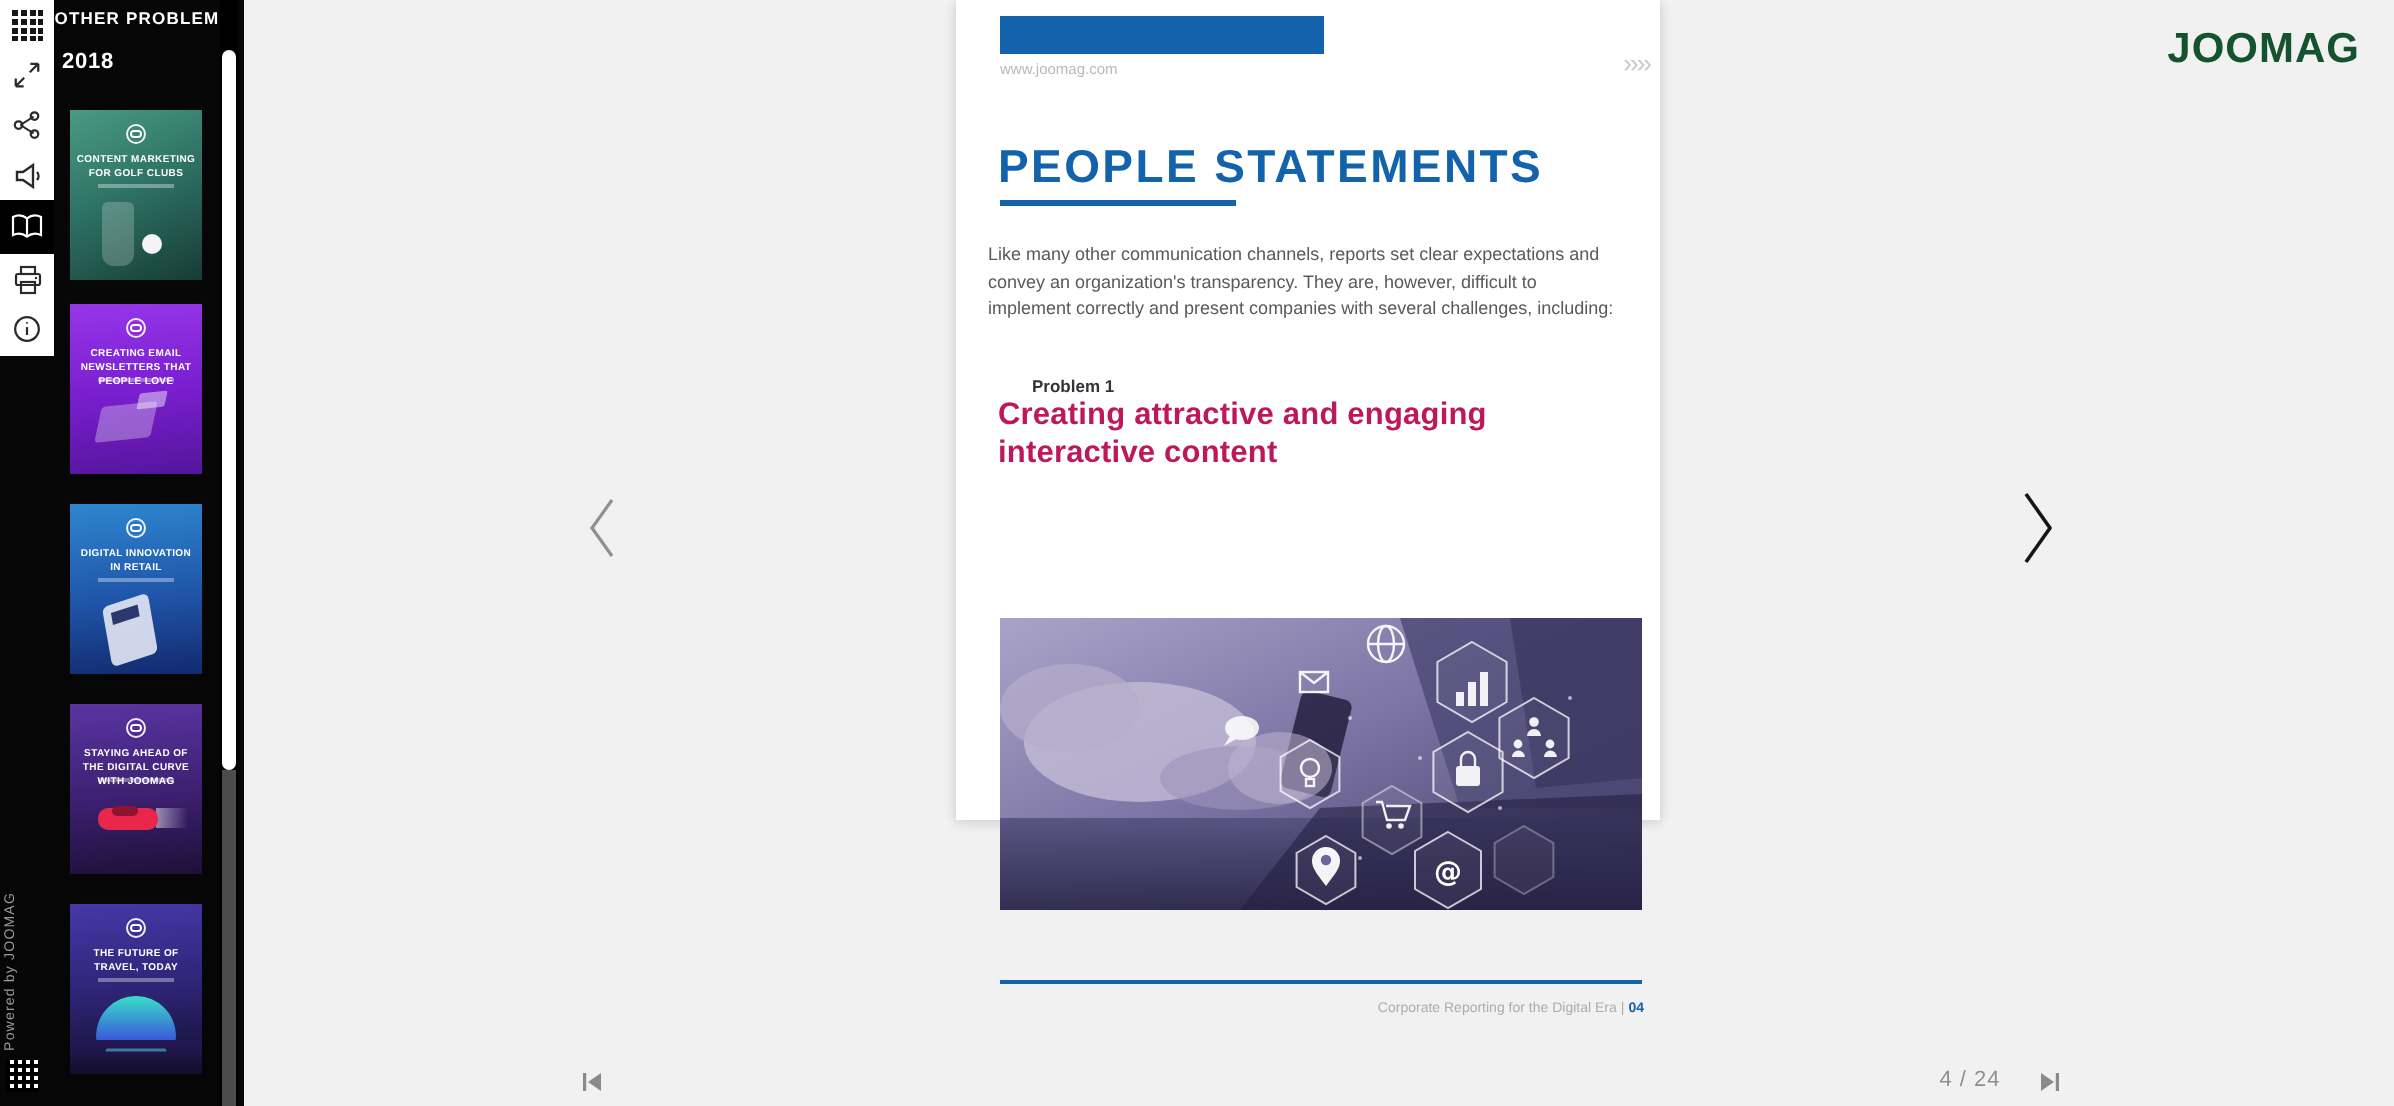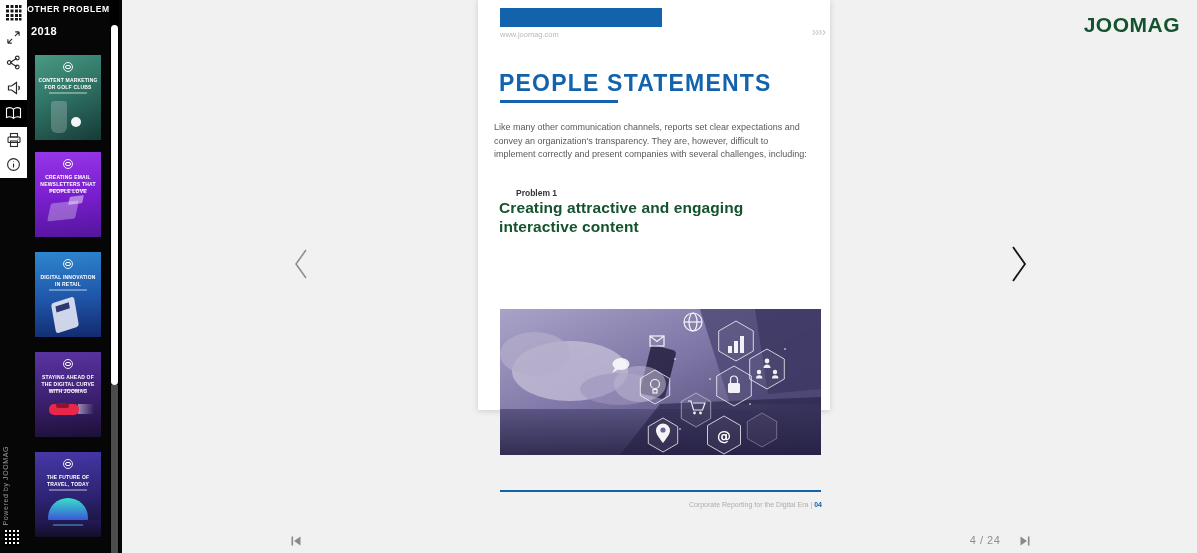--- a/index.html
+++ b/index.html
@@ -82,21 +82,21 @@
   .chevrons { position:absolute; right:5px; top:24px; font-size:13px; color:#c9c9c9; letter-spacing:-1px; }
 
   .page-title { position:absolute; left:21px; top:70px; font-size:23px; font-weight:800;
                 color:#1263ab; letter-spacing:1.2px; }
   .title-rule { position:absolute; left:22px; top:100px; width:118px; height:3px; background:#1263ab; }
 
   .intro { position:absolute; left:16px; top:121px; width:318px; font-size:9px; line-height:13.7px; color:#58595b; }
 
   .problem-label { position:absolute; left:22px; top:188px; font-size:8.5px; font-weight:bold; color:#33343a;margin-left:16px; }
   .problem-title { position:absolute; left:21px; top:199px; width:272px; font-size:15.5px; font-weight:800;
-                   color:#14532d; line-height:18.5px; letter-spacing:.1px; }
+                   color:#be185d; line-height:18.5px; letter-spacing:.1px; }
   .problem-body { position:absolute; left:22px; top:243px; width:322px; font-size:9px; line-height:13.7px; color:#58595b; }
 
   .photo { position:absolute; left:22px; top:309px; width:321px; height:146px; overflow:hidden; }
   .photo svg { display:block; }
 
   .footer-rule { position:absolute; left:22px; top:490px; width:321px; height:2px; background:#1263ab; }
   .page-footer { position:absolute; right:8px; top:501px; font-size:7px; color:#adadad; }
   .page-footer .sep { margin:0 2px; color:#adadad; }
   .page-footer .num { color:#1263ab; font-weight:bold; }
 

